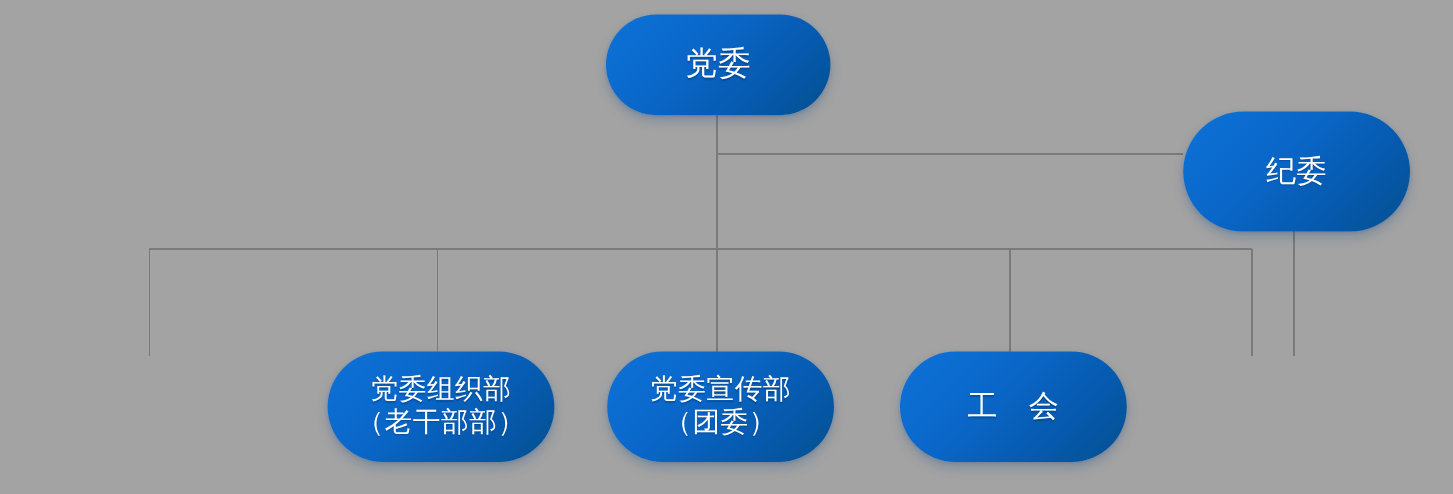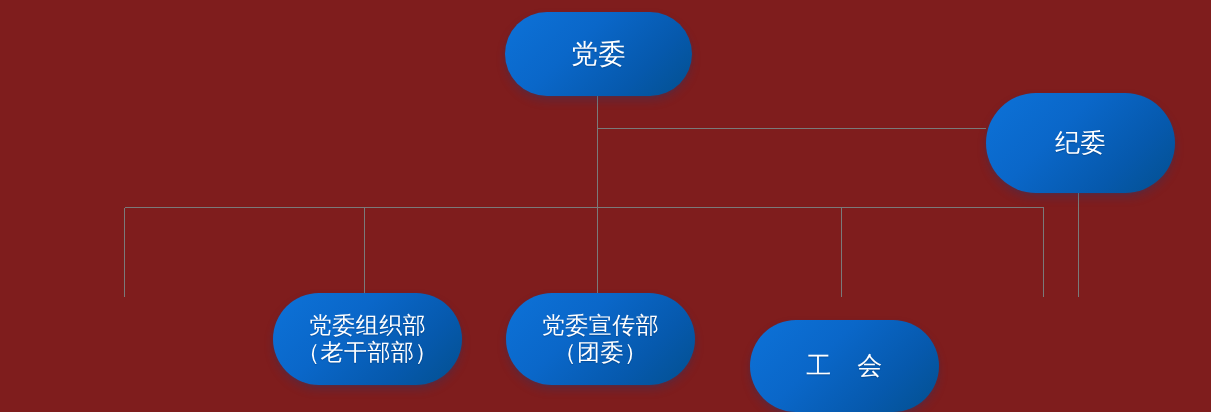--- a/index.html
+++ b/index.html
@@ -9,21 +9,21 @@
     background: #ffffff;
   }
   body {
     font-family: "DejaVu Sans", "Liberation Sans", sans-serif;
   }
 
   #chart-canvas {
     position: relative;
     width: 1211px;
     height: 412px;
-    background: #7f1d1d;
+    background: #a3a3a3;
     overflow: hidden;
   }
 
   
   #connector-layer {
     position: absolute;
     left: 0;
     top: 0;
     width: 1211px;
     height: 412px;
@@ -78,21 +78,21 @@
   .node-dept {
     top: 293px;
     width: 189px;
     height: 92px;
     font-size: 23px;
   }
 
   #node-party-office        { left: 33px; }
   #node-organization-dept   { left: 273px; }
   #node-propaganda-dept     { left: 506px; }
-  #node-labor-union         { left: 750px; font-size: 25px; margin-top: 27px; }
+  #node-labor-union         { left: 750px; font-size: 25px; }
   #node-discipline-office   { left: 990px; }
 
 </style>
 </head>
 <body>
 
 <div id="chart-canvas">
 
   <svg id="connector-layer" viewBox="0 0 1211 412" width="1211" height="412" xmlns="http://www.w3.org/2000/svg" aria-hidden="true">
     <g stroke="#7a7a7a" stroke-width="1.2" fill="none" shape-rendering="crispEdges">

